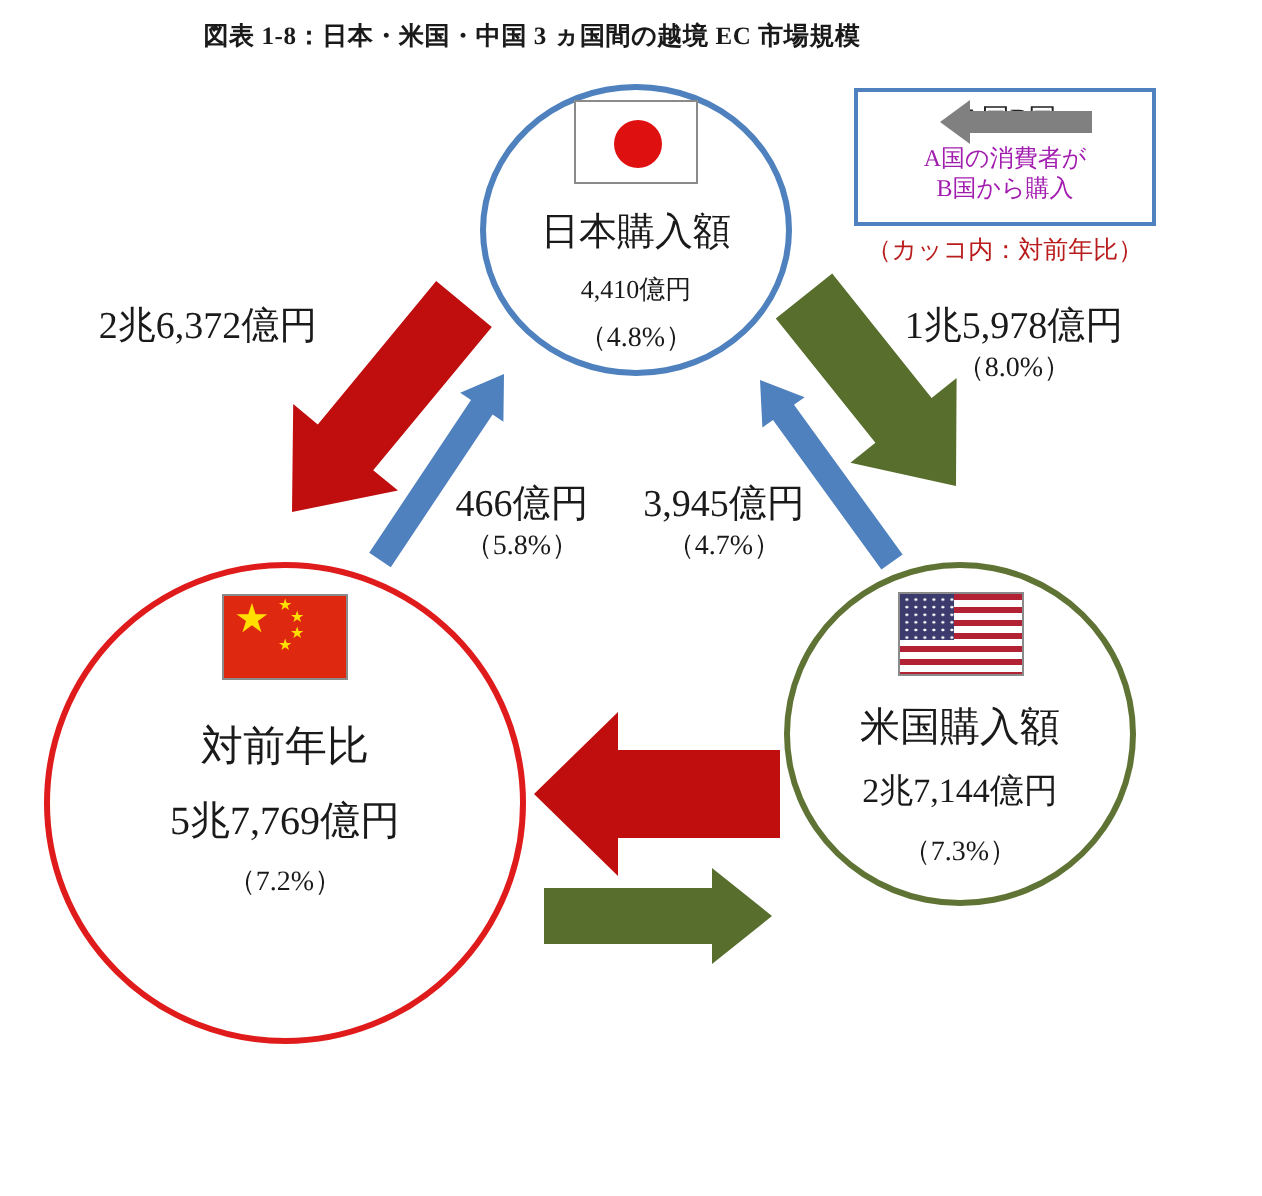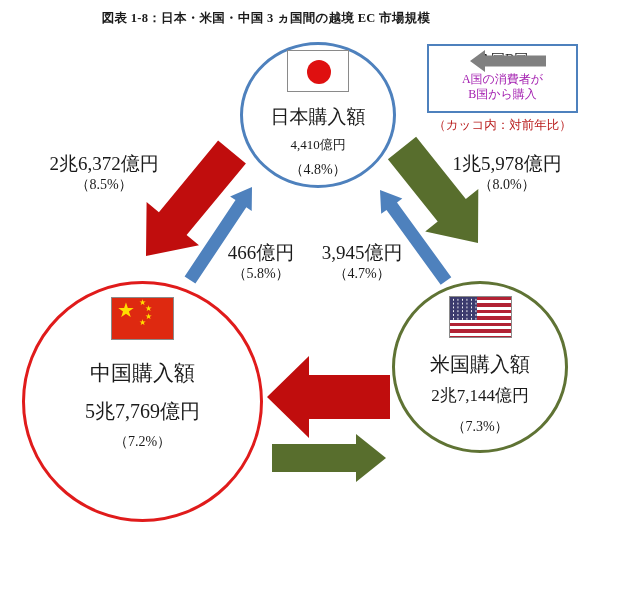--- a/index.html
+++ b/index.html
@@ -111,37 +111,36 @@
   </div>
 
   <div class="circle circle-china">
     <div class="flag flag-china">
       <span class="star star-big">★</span>
       <span class="star s1">★</span>
       <span class="star s2">★</span>
       <span class="star s3">★</span>
       <span class="star s4">★</span>
     </div>
-    <div class="node-label">中国購入額</div>
+    <div class="node-label">対前年比</div>
     <div class="node-value">5兆7,769億円</div>
     <div class="node-yoy">（7.2%）</div>
   </div>
 
   <div class="circle circle-usa">
     <div class="flag flag-usa">
       <div class="canton"></div>
     </div>
     <div class="node-label">米国購入額</div>
     <div class="node-value">2兆7,144億円</div>
     <div class="node-yoy">（7.3%）</div>
   </div>
 
   <div class="flow-label fl-jp-cn">
     <div class="flow-value">2兆6,372億円</div>
-    <div class="flow-yoy">（8.5%）</div>
   </div>
   <div class="flow-label fl-cn-jp">
     <div class="flow-value">466億円</div>
     <div class="flow-yoy">（5.8%）</div>
   </div>
   <div class="flow-label fl-us-jp">
     <div class="flow-value">3,945億円</div>
     <div class="flow-yoy">（4.7%）</div>
   </div>
   <div class="flow-label fl-jp-us">

